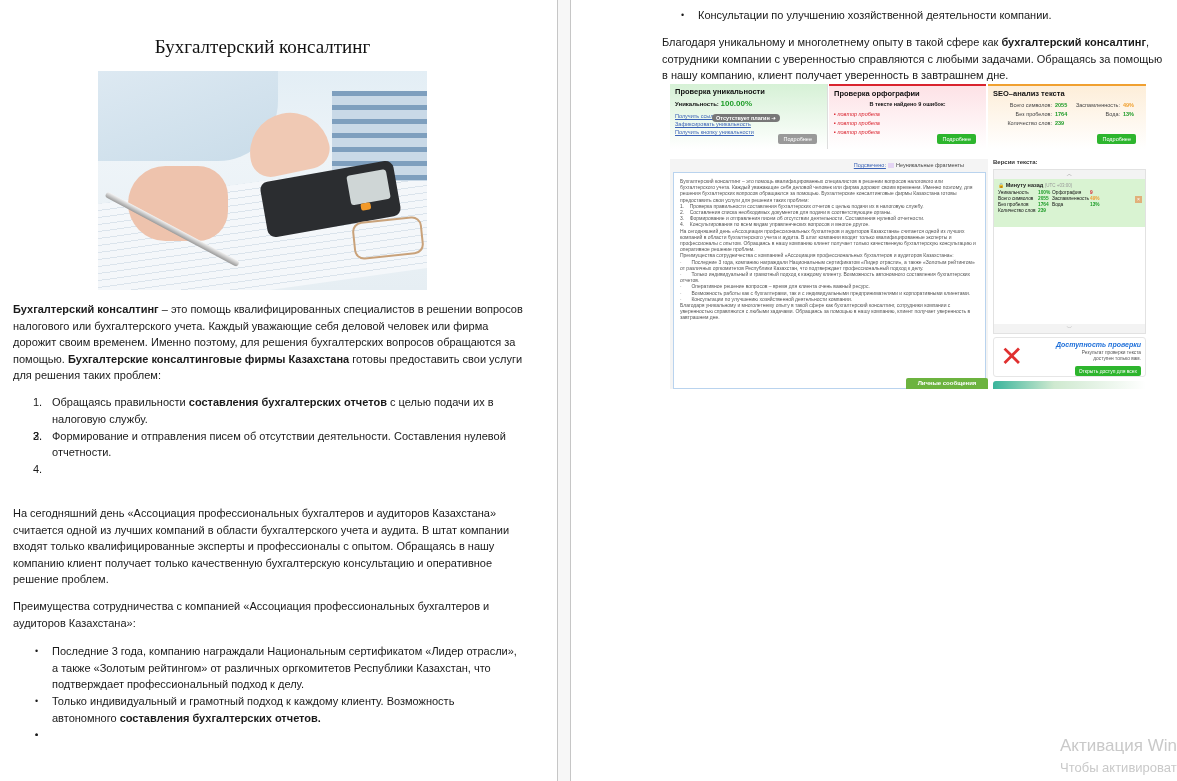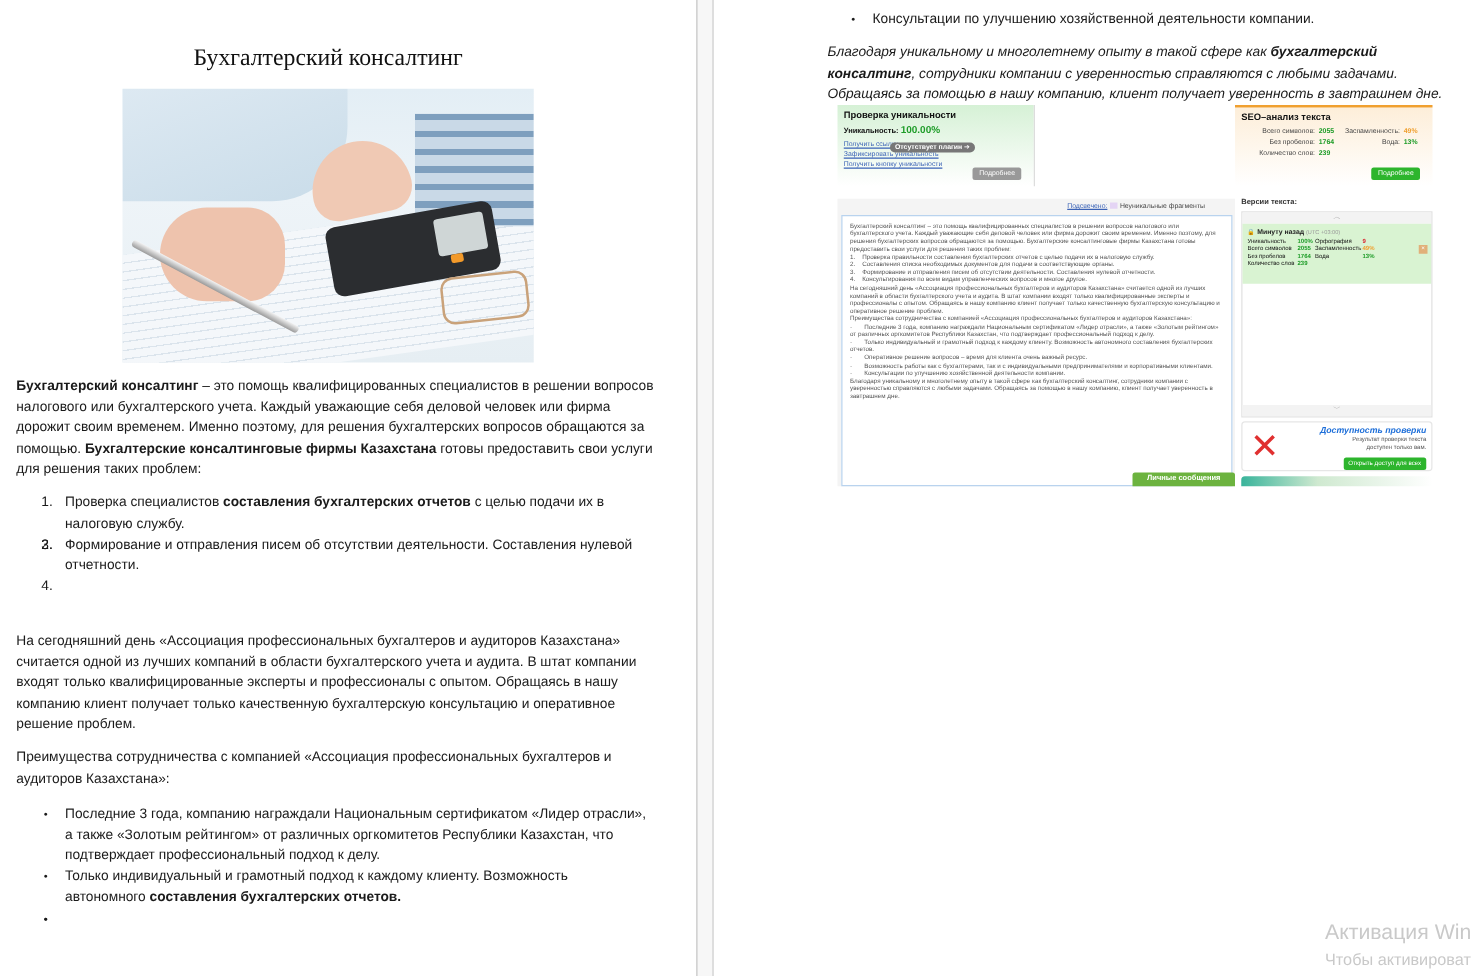--- a/index.html
+++ b/index.html
@@ -101,21 +101,21 @@
         <div class="key"></div>
       </div>
     <div class="hand2"></div>
     <div class="pen"></div>
     <div class="glasses"></div>
   </div>
 
   <p class="p" style="left:13px; top:301px; width:520px;"><b>Бухгалтерский консалтинг</b><span> – это помощь квалифицированных специалистов в решении вопросов налогового или бухгалтерского учета. Каждый уважающие себя деловой человек или фирма дорожит своим временем. Именно поэтому, для решения бухгалтерских вопросов обращаются за помощью. </span><b>Бухгалтерские консалтинговые фирмы Казахстана</b><span> готовы предоставить свои услуги для решения таких проблем:</span></p>
 
   <ol class="list" style="left:13px; top:394px; width:500px;">
-    <li><span class="marker">1.</span><span>Проверка специалистов </span><b>составления бухгалтерских отчетов</b><span> с целью подачи их в налоговую службу.</span></li>
+    <li><span class="marker">1.</span><span>Обращаясь правильности </span><b>составления бухгалтерских отчетов</b><span> с целью подачи их в налоговую службу.</span></li>
     <li><span class="marker">2.</span></li>
     <li><span class="marker">3.</span><span>Формирование и отправления писем об отсутствии деятельности. Составления нулевой отчетности.</span></li>
     <li><span class="marker">4.</span></li>
   </ol>
 
   <p class="p" style="left:13px; top:505px; width:500px;">На сегодняшний день «Ассоциация профессиональных бухгалтеров и аудиторов Казахстана» считается одной из лучших компаний в области бухгалтерского учета и аудита. В штат компании входят только квалифицированные эксперты и профессионалы с опытом. Обращаясь в нашу компанию клиент получает только качественную бухгалтерскую консультацию и оперативное решение проблем.</p>
   <p class="p" style="left:13px; top:598px; width:500px;">Преимущества сотрудничества с компанией «Ассоциация профессиональных бухгалтеров и аудиторов Казахстана»:</p>
 
   <ul class="list bullets" style="left:13px; top:643px; width:505px;">
     <li><span class="marker">•</span><span>Последние 3 года, компанию награждали Национальным сертификатом «Лидер отрасли», а также «Золотым рейтингом» от различных оргкомитетов Республики Казахстан, что подтверждает профессиональный подход к делу.</span></li>
@@ -124,36 +124,44 @@
     <li><span class="marker">•</span></li>
   </ul>
 </div>
 
 <div class="page-gap"></div>
 
 <div id="page-right" class="page">
   <ul class="list bullets" style="left:88px; top:7px; width:500px;">
     <li><span class="marker">•</span><span>Консультации по улучшению хозяйственной деятельности компании.</span></li>
   </ul>
-  <p class="p" style="left:91px; top:34px; width:505px;font-style:italic;"><span>Благодаря уникальному и многолетнему опыту в такой сфере как </span><b>бухгалтерский консалтинг</b><span>, сотрудники компании с уверенностью справляются с любыми задачами. Обращаясь за помощью в нашу компанию, клиент получает уверенность в завтрашнем дне.</span></p>
+  <p class="p" style="left:91px; top:34px; width:505px;"><span>Благодаря уникальному и многолетнему опыту в такой сфере как </span><b>бухгалтерский консалтинг</b><span>, сотрудники компании с уверенностью справляются с любыми задачами. Обращаясь за помощью в нашу компанию, клиент получает уверенность в завтрашнем дне.</span></p>
 </div>
 
 <div class="shot">
   <div class="card" id="card-uniq">
     <h4>Проверка уникальности</h4>
     <div class="uniq-val"><span style="color:#111;font-size:6px">Уникальность:</span> <span>100.00%</span></div>
     <div class="links">
       <a>Получить ссылку</a>
       <a>Зафиксировать уникальность</a>
       <a>Получить кнопку уникальности</a>
     </div>
     <span class="plugin-tag"><span>Отсутствует плагин</span> <span>➔</span></span>
     <span class="btn" style="background:#999;">Подробнее</span>
   </div>
 
+  <div class="card" id="card-spell">
+    <h4>Проверка орфографии</h4>
+    <div class="spell-sub">В тексте найдено 9 ошибок:</div>
+    <div class="spell-item">▪ <span>повтор пробела</span></div>
+    <div class="spell-item">▪ <span>повтор пробела</span></div>
+    <div class="spell-item">▪ <span>повтор пробела</span></div>
+    <span class="btn" style="background:#2db52d;">Подробнее</span>
+  </div>
 
   <div class="card" id="card-seo">
     <h4>SEO–анализ текста</h4>
     <div class="seo-grid">
       <span class="k">Всего символов:</span>
         <span class="v">2055</span>
         <span class="k">Заспамленность:</span>
         <span class="v warn">49%</span>
       <span class="k">Без пробелов:</span>
         <span class="v">1764</span>

